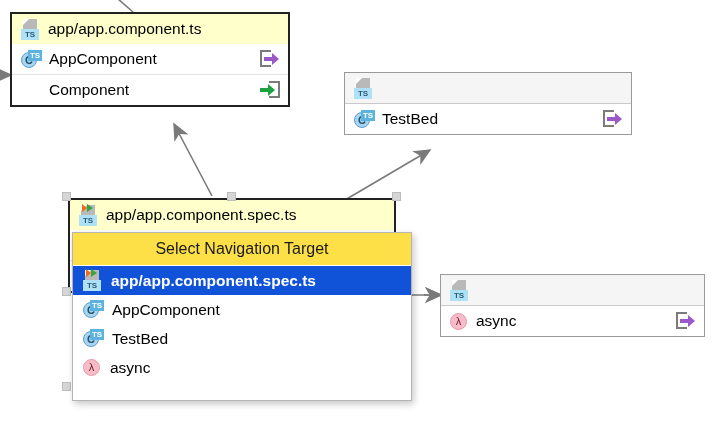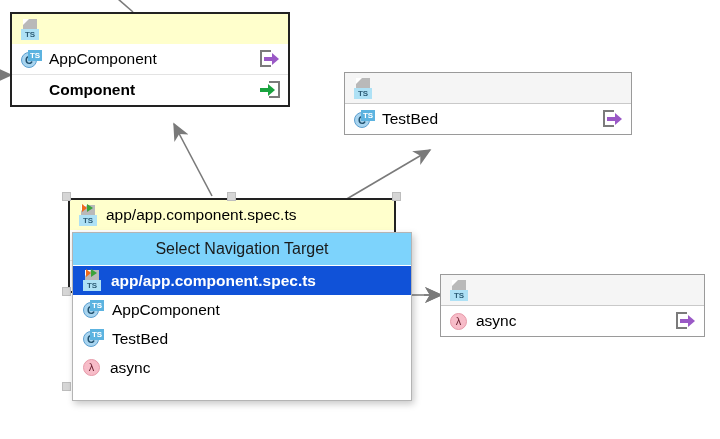--- a/index.html
+++ b/index.html
@@ -29,21 +29,21 @@
   .node-row{
     display:flex;align-items:center;gap:7px;
     padding:0 8px 0 9px;
     height:30px;
     font-size:15.5px;color:#000000;white-space:nowrap;
     background:#ffffff;
     position:relative;
   }
   .node-row.divider{border-top:1px solid #e3e3e3;}
   .node-row .rowlabel{flex:1;}
-  .node-row.indent .rowlabel{padding-left:28px;font-weight:bold;}
+  .node-row.indent .rowlabel{padding-left:28px;}
 
   
   .icon{display:inline-block;position:relative;flex:0 0 auto;}
   
   .ic-tsfile{width:20px;height:21px;}
   .ic-tsfile .page{
     position:absolute;left:2px;top:0;width:14px;height:14px;
     background:#b9b9b9;
   }
   .ic-tsfile .fold{
@@ -116,21 +116,21 @@
   
   .popup{
     position:absolute;
     background:#ffffff;
     border:1px solid #b4b4b4;
     box-shadow:2px 3px 7px rgba(0,0,0,0.22);
     box-sizing:border-box;
   }
   .popup-title{
     height:32px;line-height:32px;
-    background:#7dd3fc;
+    background:#fde047;
     text-align:center;
     font-size:16px;color:#1a1a1a;
     border-bottom:1px solid #ffffff;
   }
   .popup-list{padding:0;}
   .popup-item{
     display:flex;align-items:center;gap:8px;
     height:29px;padding:0 10px;
     font-size:15.5px;color:#000000;white-space:nowrap;
   }
@@ -162,20 +162,21 @@
     <line x1="424" y1="295" x2="441" y2="295" stroke="#7a7a7a" stroke-width="1.6" marker-end="url(#ah)"></line>
   </svg>
 
   <div class="node sel" style="left:10px;top:12px;width:280px;">
     <div class="node-header">
       <span class="icon ic-tsfile">
         <span class="page"></span>
           <span class="fold"></span>
         <span class="badge">TS</span>
       </span>
+      <span>app/app.component.ts</span>
     </div>
     <div class="node-row">
       <span class="icon ic-class">
         <span class="circ">C</span>
         <span class="badge">TS</span>
       </span>
       <span class="rowlabel">AppComponent</span>
       <span class="icon ic-arrow out">
         <span class="brk"></span>
           <span class="shaft"></span>

